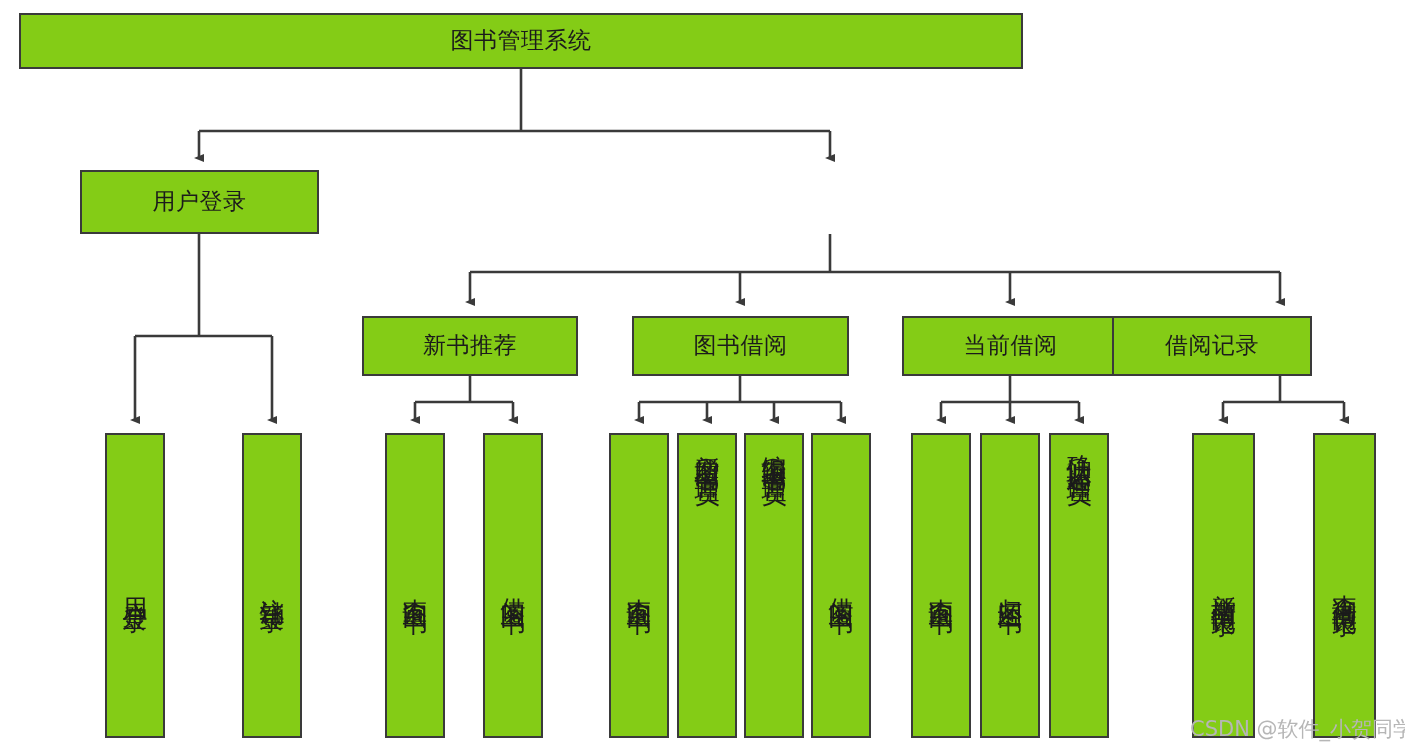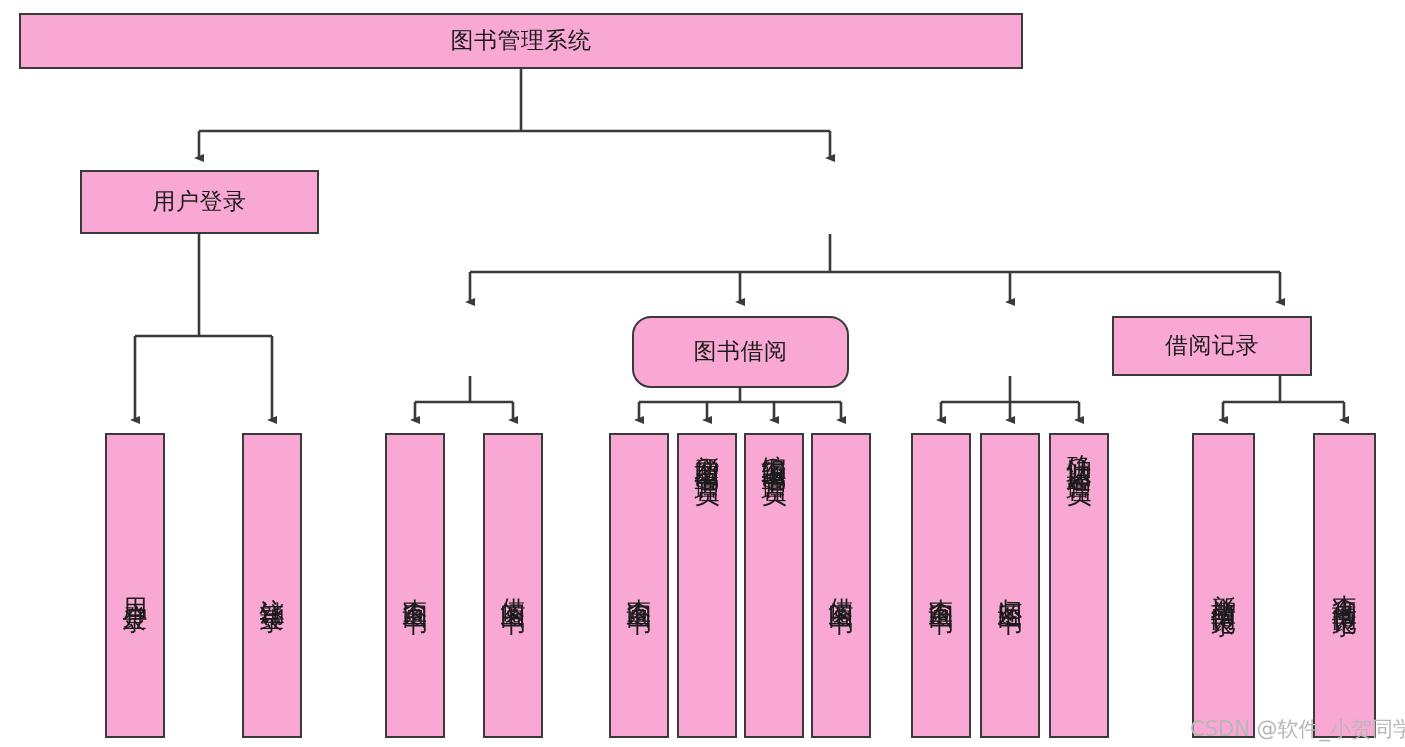--- a/index.html
+++ b/index.html
@@ -22,21 +22,21 @@
     position: absolute;
     left: 0;
     top: 0;
     width: 1405px;
     height: 747px;
     pointer-events: none;
   }
   .node {
     position: absolute;
     box-sizing: border-box;
-    background: #f9a8d4;
+    background: #84cc16;
     border: 2px solid #3a3a3a;
     display: flex;
     align-items: center;
     justify-content: center;
     z-index: 3;
   }
   .node-label {
     color: #1b1b1b;
     letter-spacing: 0.5px;
     white-space: nowrap;
@@ -127,22 +127,28 @@
   </svg>
 
   <div class="node horizontal" style="left:19px; top:13px; width:1004px; height:56px;">
     <span class="node-label">图书管理系统</span>
   </div>
 
   <div class="node horizontal" style="left:80px; top:170px; width:239px; height:64px;">
     <span class="node-label">用户登录</span>
   </div>
 
-  <div class="node horizontal" style="left:632px; top:316px; width:217px; height:72px;border-radius:19px;">
+  <div class="node horizontal" style="left:362px; top:316px; width:216px; height:60px;">
+    <span class="node-label">新书推荐</span>
+  </div>
+  <div class="node horizontal" style="left:632px; top:316px; width:217px; height:60px;">
     <span class="node-label">图书借阅</span>
+  </div>
+  <div class="node horizontal" style="left:902px; top:316px; width:217px; height:60px;">
+    <span class="node-label">当前借阅</span>
   </div>
   <div class="node horizontal" style="left:1112px; top:316px; width:200px; height:60px;">
     <span class="node-label">借阅记录</span>
   </div>
 
   <div class="node vertical center-text" style="left:105px; top:433px; width:60px; height:305px;">
     <span class="node-label">用户登录</span>
   </div>
   <div class="node vertical center-text" style="left:242px; top:433px; width:60px; height:305px;">
     <span class="node-label">注销登录</span>

